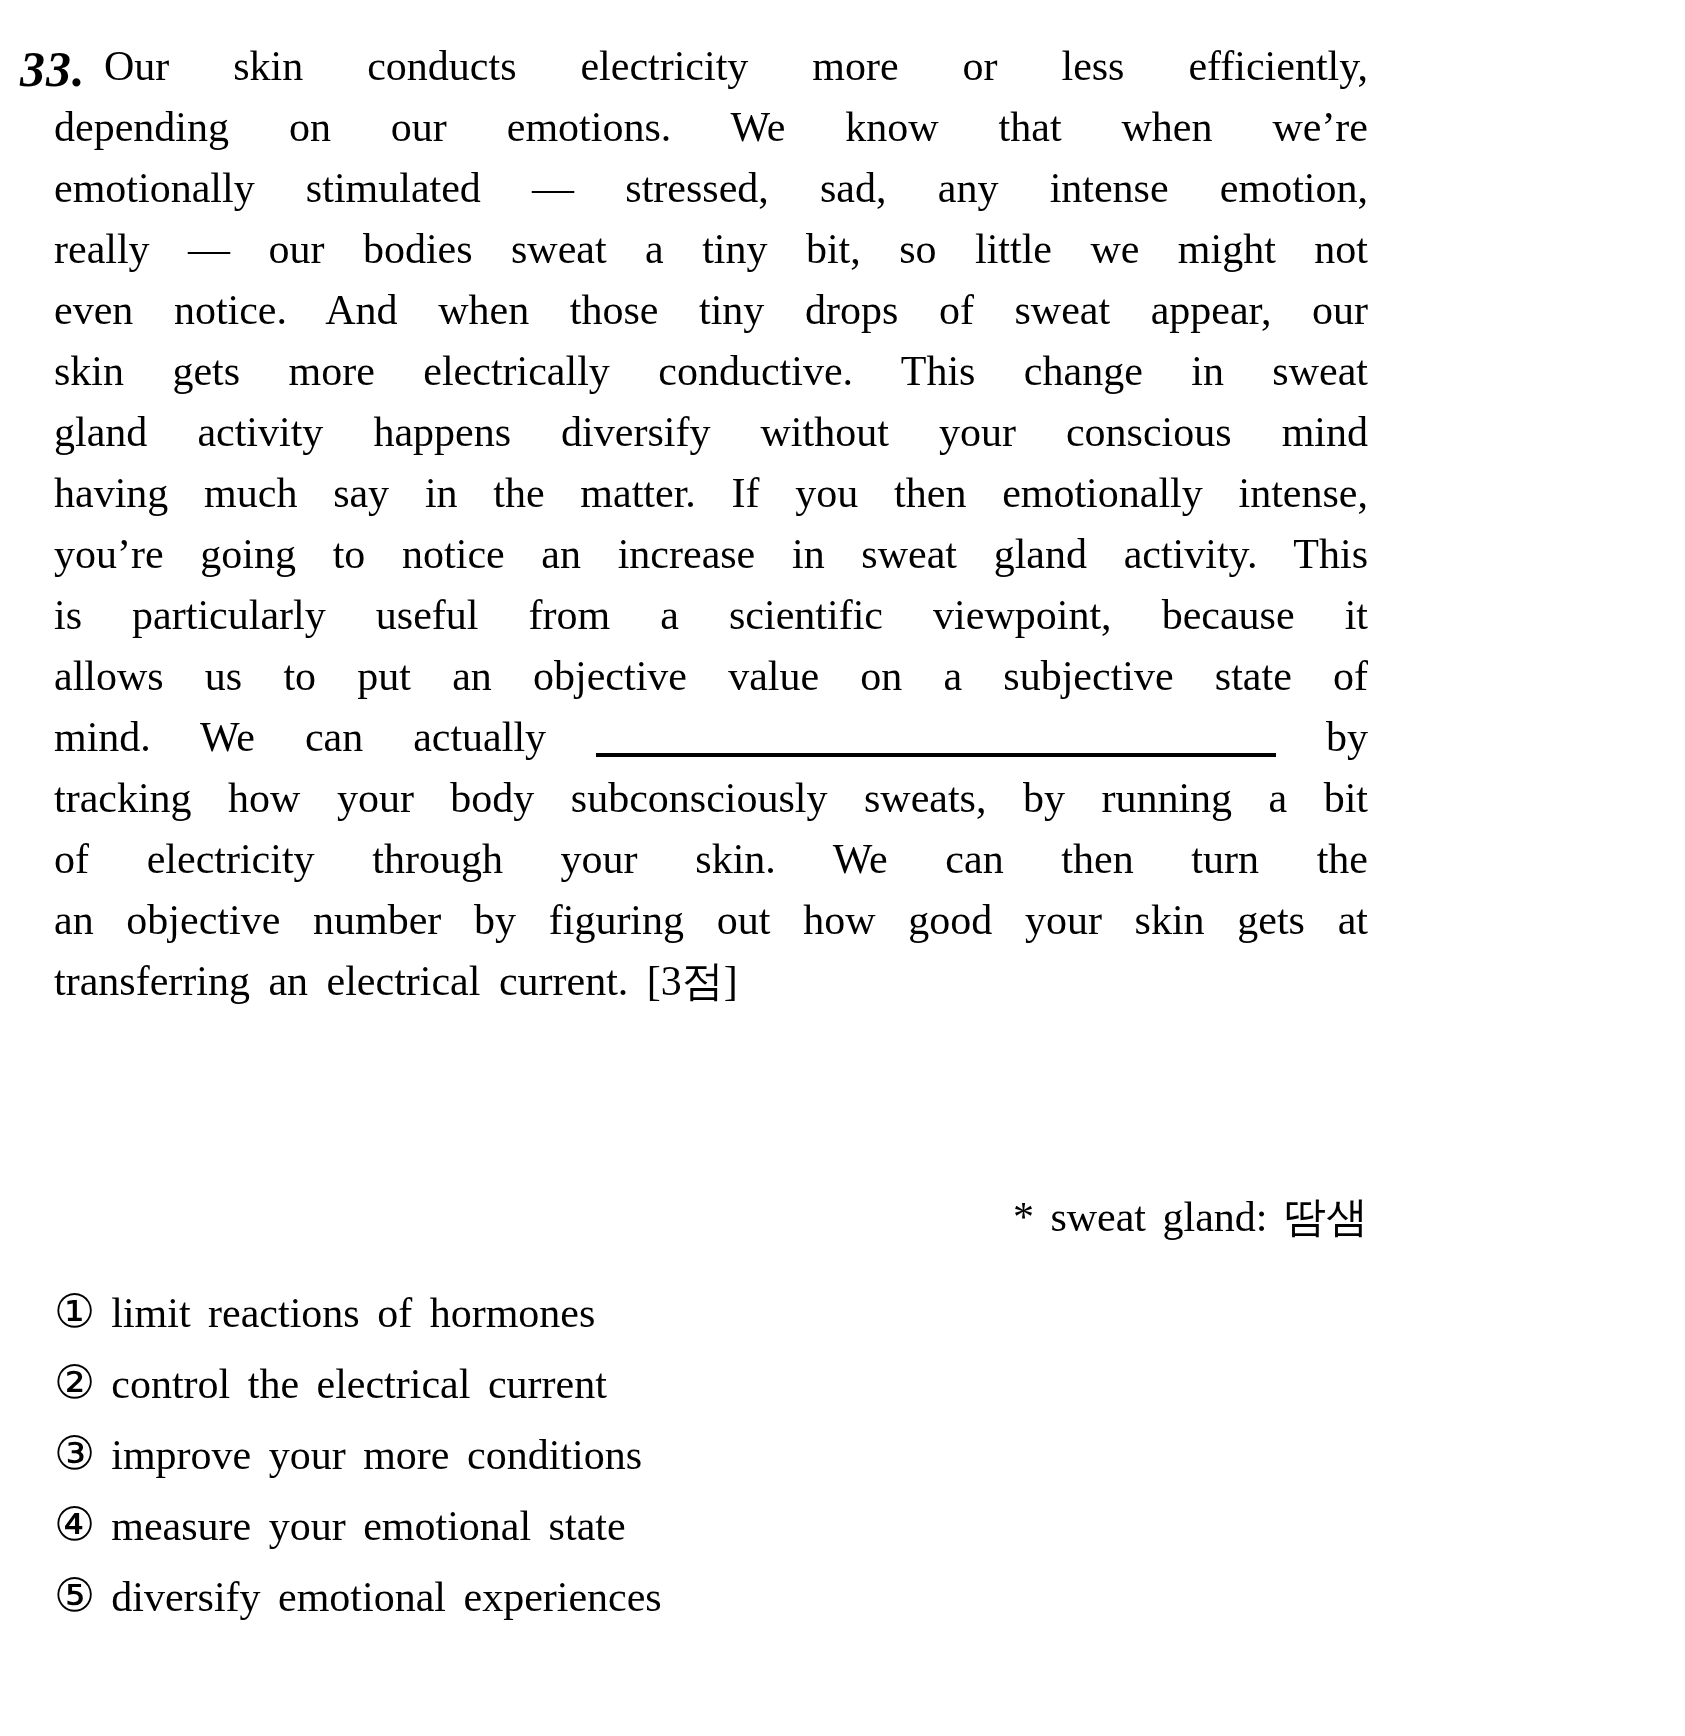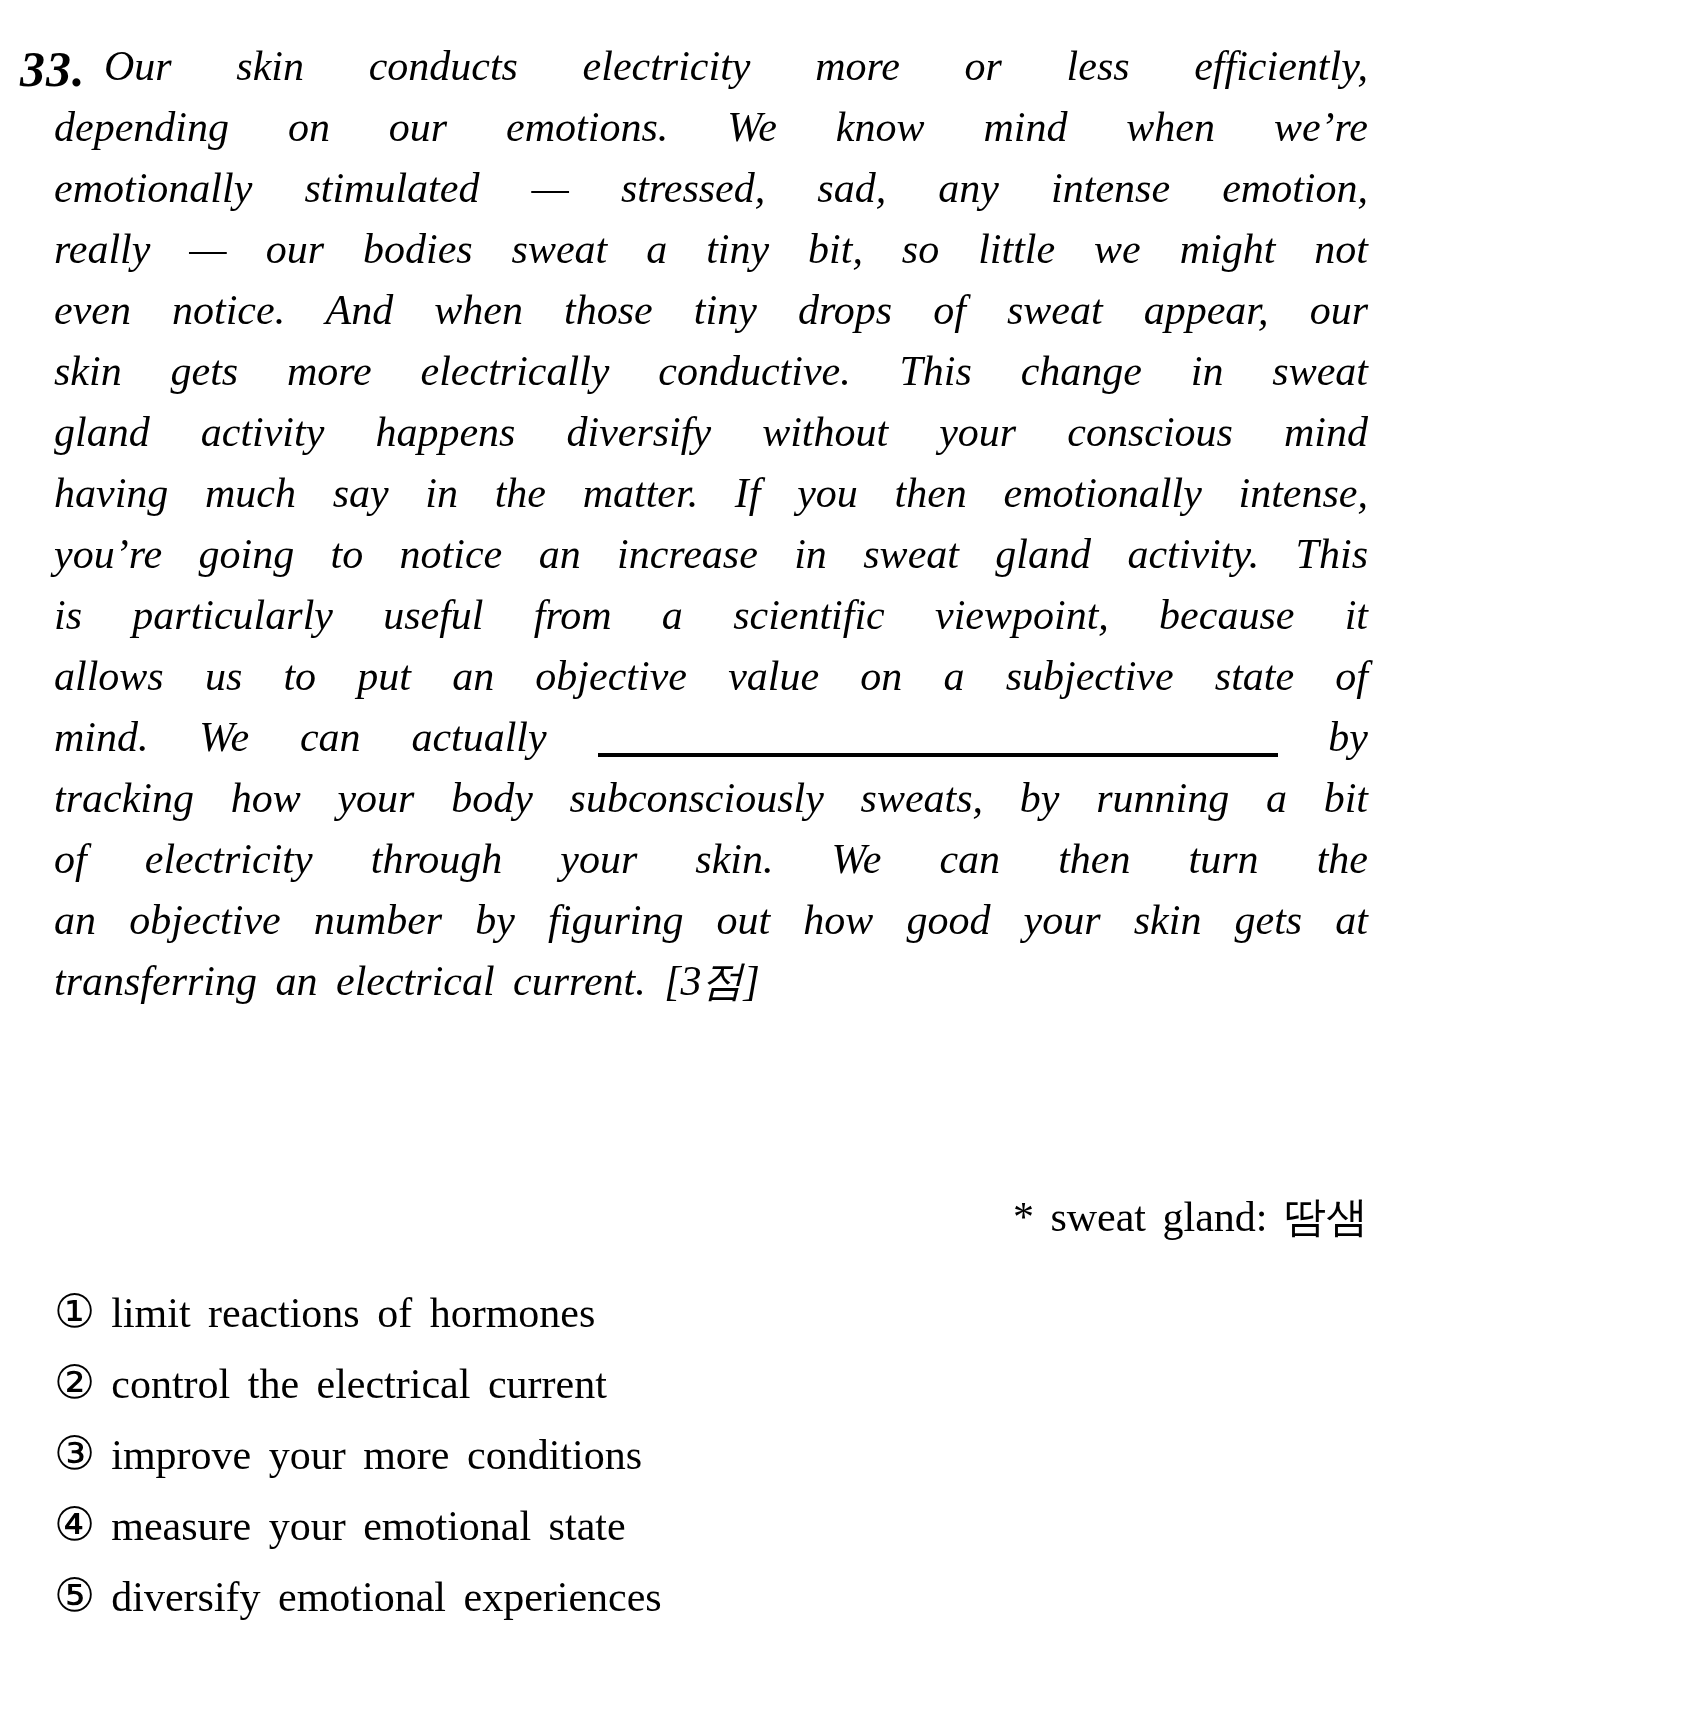--- a/index.html
+++ b/index.html
@@ -30,21 +30,20 @@
     left: 54px;
     top: 36px;
     width: 1314px;
   }
   .pline {
     font-size: 42px;
     line-height: 61px;
     text-align: justify;
     text-align-last: justify;
     white-space: normal;
-    font-style: italic;
   }
   .pline.first { padding-left: 50px; }
   .pline.last  { text-align-last: left; word-spacing: 8px; }
   .blank {
     display: inline-block;
     width: 680px;
     height: 4px;
     border-bottom: 4px solid #000000;
     vertical-align: -6px;
   }
@@ -76,21 +75,21 @@
 <body>
 
 <div class="page">
 
   <div class="qnum">33.</div>
 
   <div class="content">
 
     <div class="passage">
       <div class="pline first">Our skin conducts electricity more or less efficiently,</div>
-      <div class="pline">depending on our emotions. We know mind when we’re</div>
+      <div class="pline">depending on our emotions. We know that when we’re</div>
       <div class="pline">emotionally stimulated — stressed, sad, any intense emotion,</div>
       <div class="pline">really — our bodies sweat a tiny bit, so little we might not</div>
       <div class="pline">even notice. And when those tiny drops of sweat appear, our</div>
       <div class="pline">skin gets more electrically conductive. This change in sweat</div>
       <div class="pline">gland activity happens diversify without your conscious mind</div>
       <div class="pline">having much say in the matter. If you then emotionally intense,</div>
       <div class="pline">you’re going to notice an increase in sweat gland activity. This</div>
       <div class="pline">is particularly useful from a scientific viewpoint, because it</div>
       <div class="pline">allows us to put an objective value on a subjective state of</div>
       <div class="pline has-blank">

